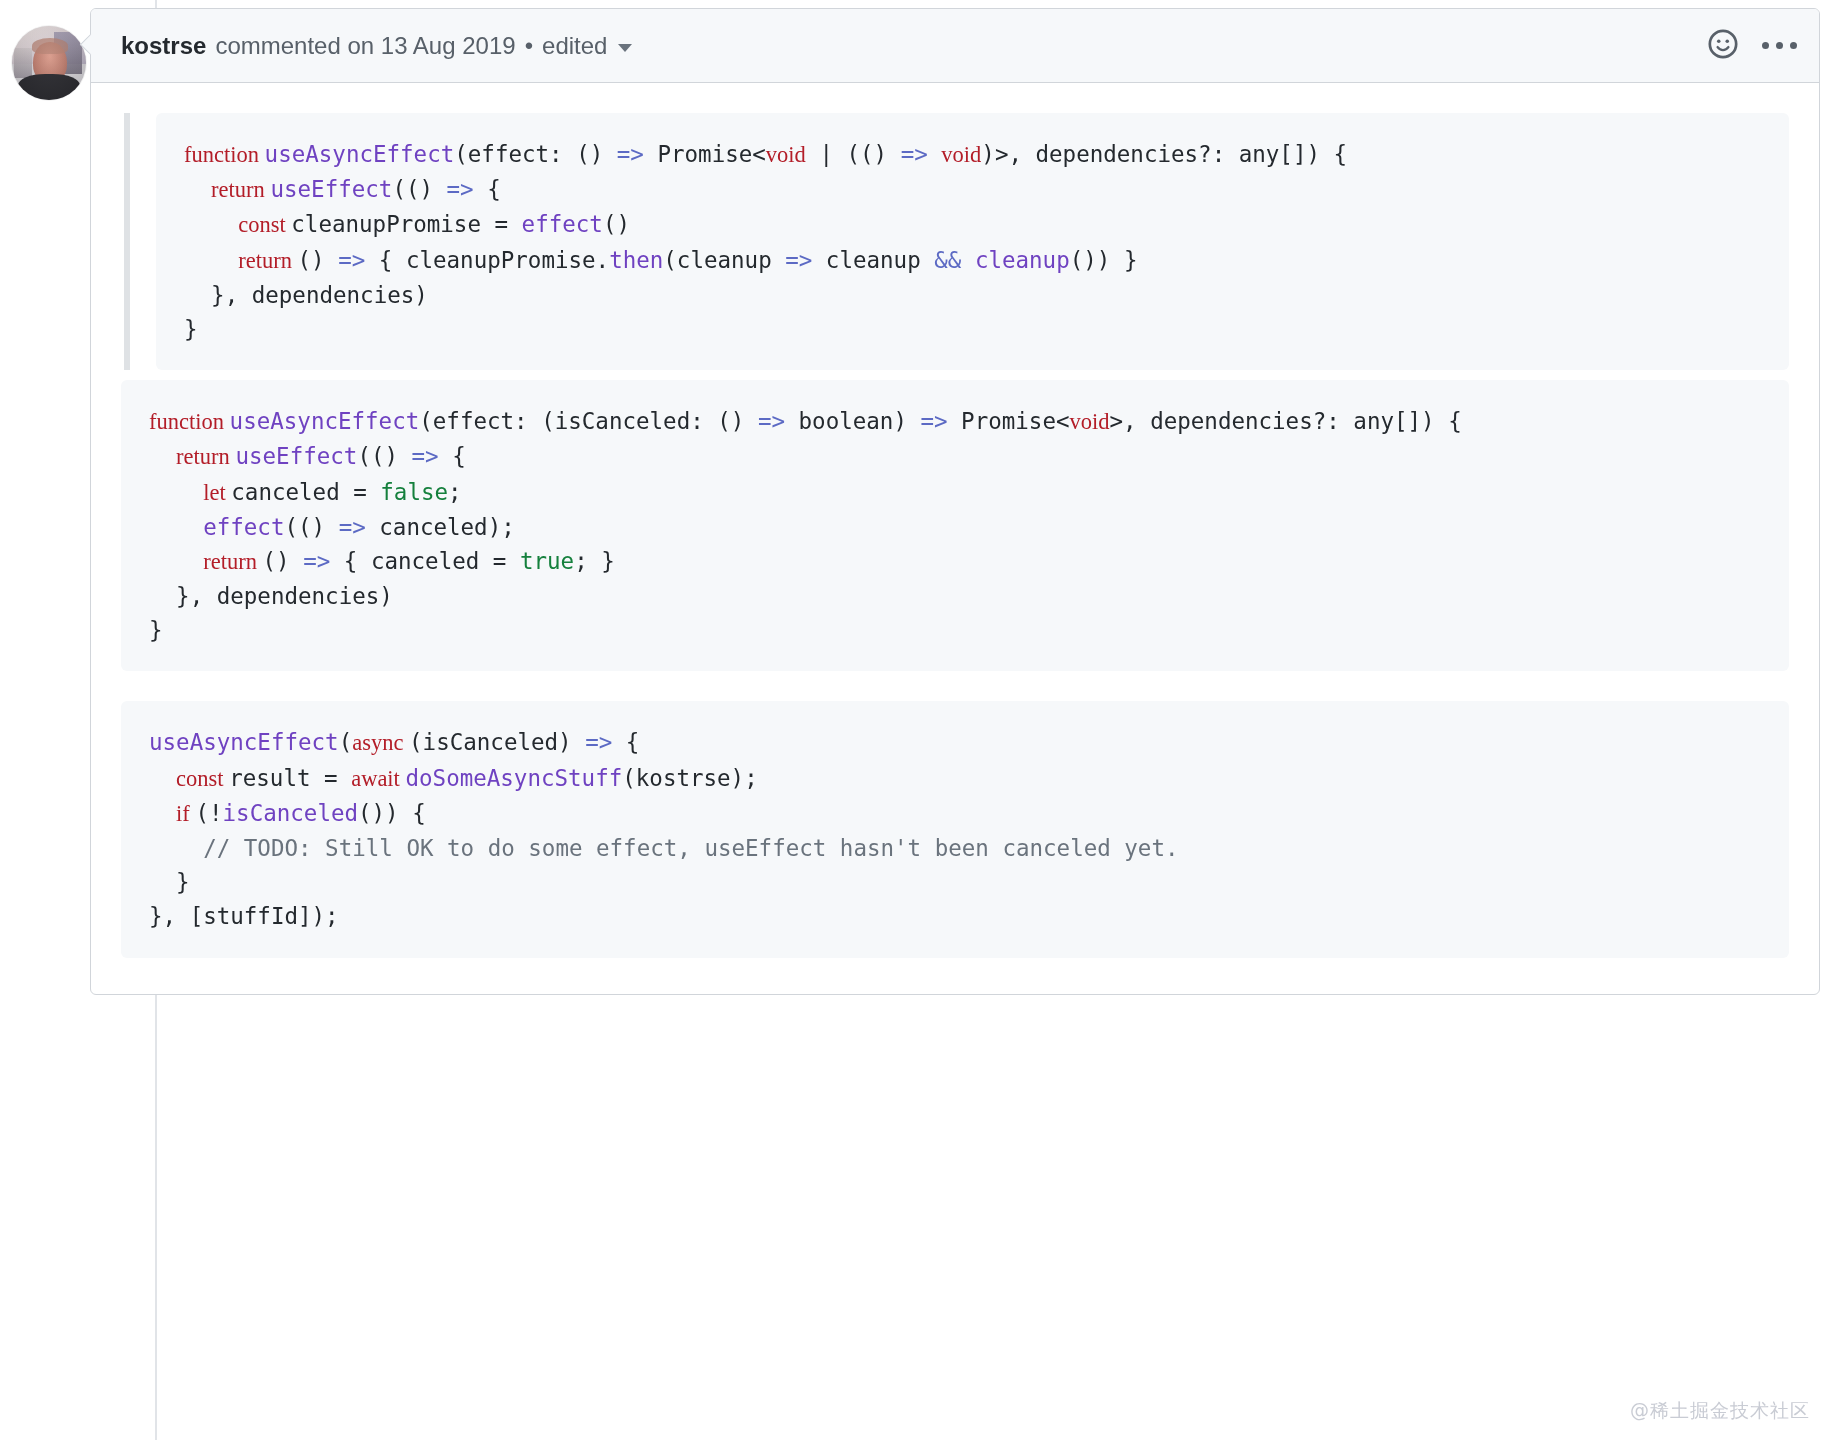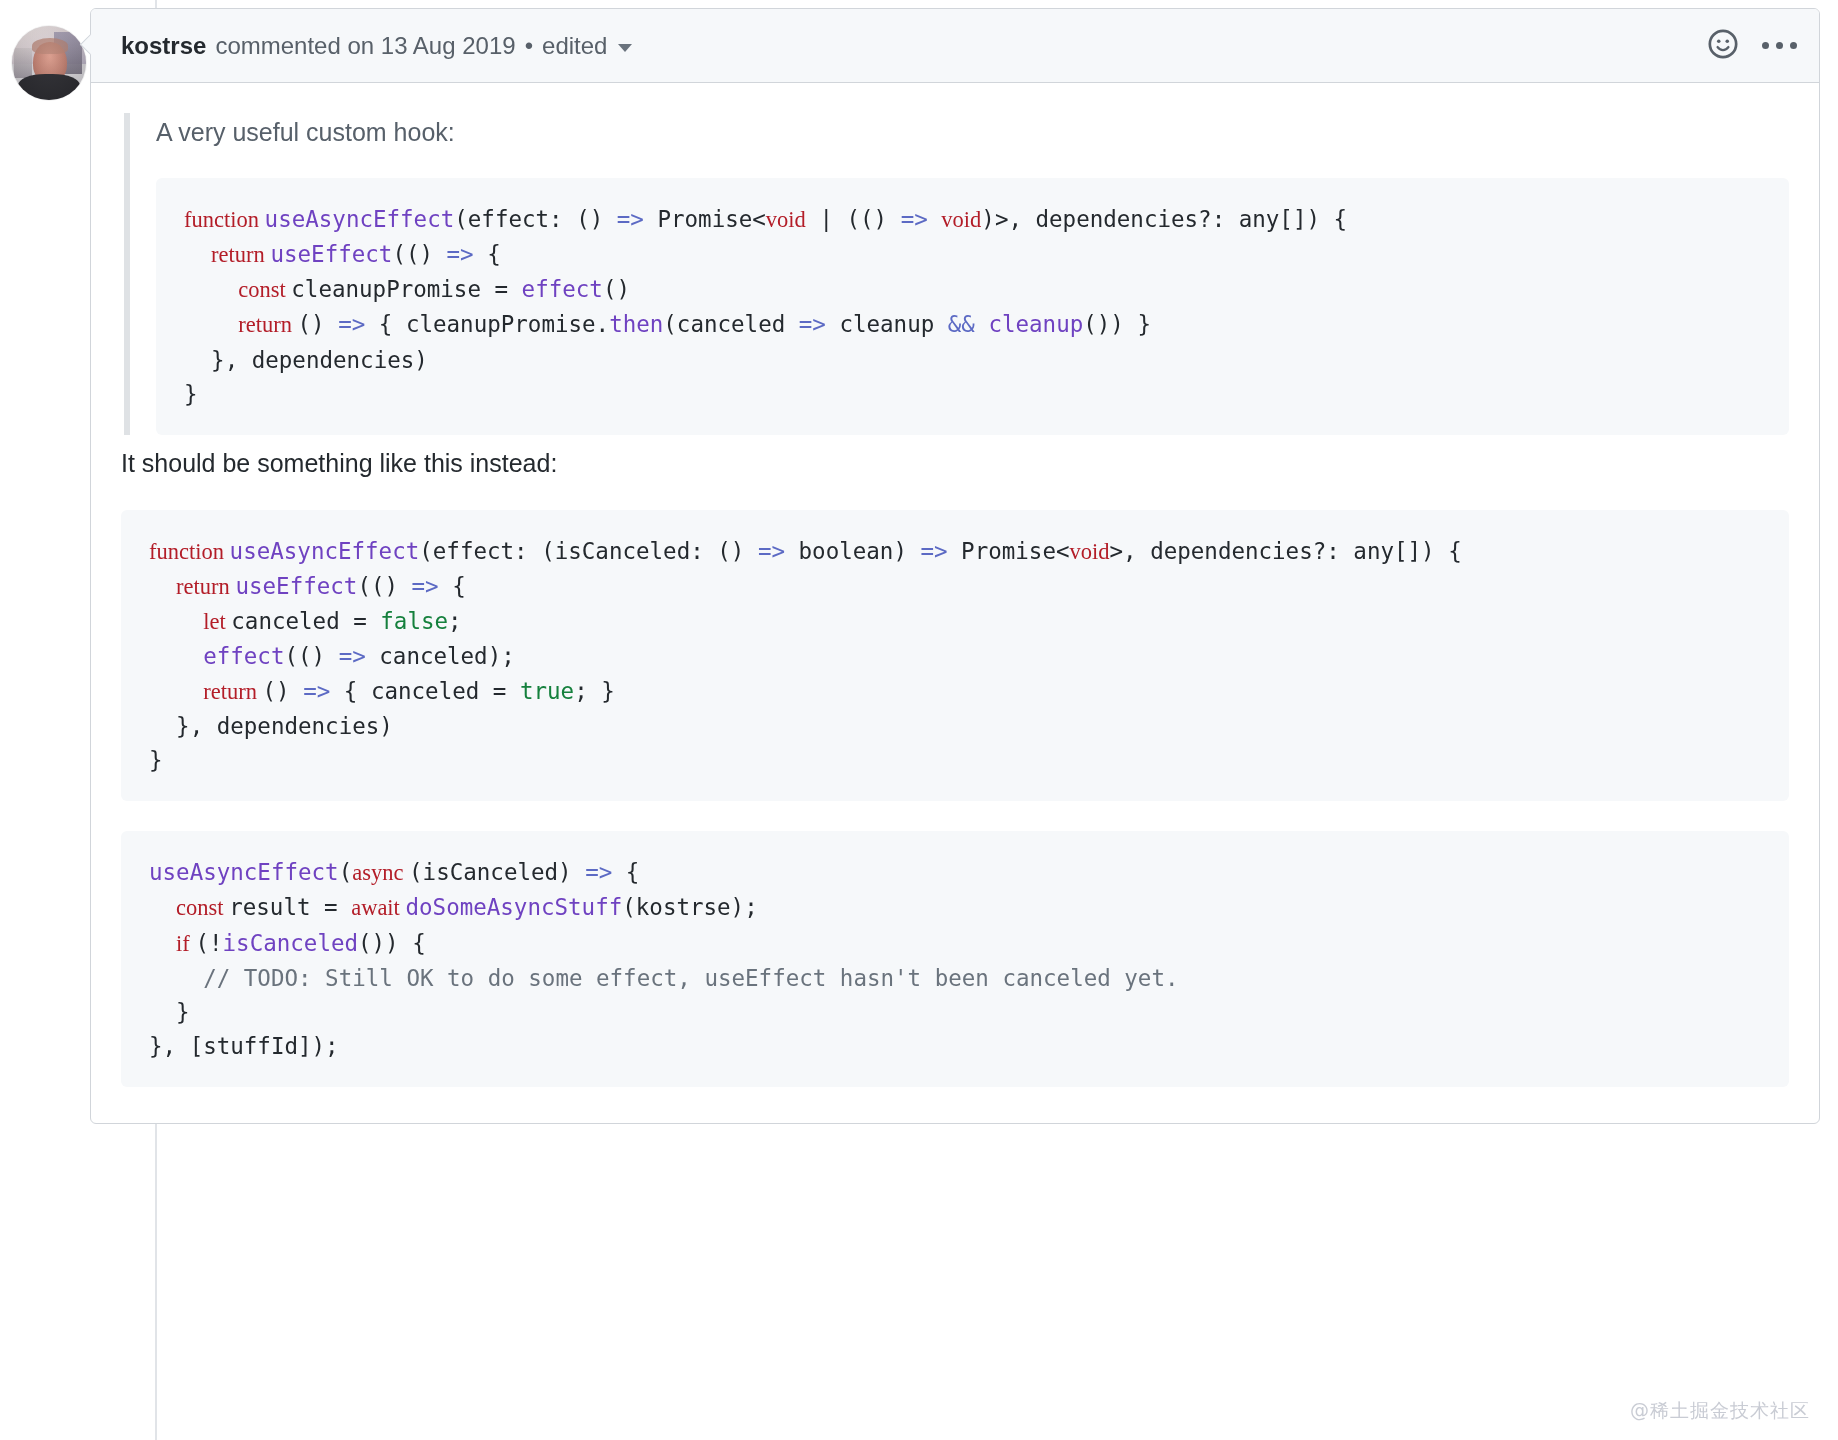--- a/index.html
+++ b/index.html
@@ -268,31 +268,29 @@
           <i></i>
             <i></i>
             <i></i>
         </span>
       </div>
     </div>
 
     <div class="comment-body">
 
       <blockquote class="blockquote">
-        <p>A very useful custom hook:</p>
         <pre class="codeblock flush"><span class="k">function </span><span class="fn">useAsyncEffect</span><span class="pl">(effect: () </span><span class="op">=&gt;</span><span class="pl"> Promise&lt;</span><span class="k">void</span><span class="pl"> | (() </span><span class="op">=&gt;</span><span class="pl"> </span><span class="k">void</span><span class="pl">)&gt;, dependencies?: any[]) {</span>
 <span class="pl">  </span><span class="k">return </span><span class="fn">useEffect</span><span class="pl">(() </span><span class="op">=&gt;</span><span class="pl"> {</span>
 <span class="pl">    </span><span class="k">const </span><span class="pl">cleanupPromise = </span><span class="fn">effect</span><span class="pl">()</span>
-<span class="pl">    </span><span class="k">return </span><span class="pl">() </span><span class="op">=&gt;</span><span class="pl"> { cleanupPromise.</span><span class="fn">then</span><span class="pl">(canceled </span><span class="op">=&gt;</span><span class="pl"> cleanup </span><span class="op">&amp;&amp;</span><span class="pl"> </span><span class="fn">cleanup</span><span class="pl">()) }</span>
+<span class="pl">    </span><span class="k">return </span><span class="pl">() </span><span class="op">=&gt;</span><span class="pl"> { cleanupPromise.</span><span class="fn">then</span><span class="pl">(cleanup </span><span class="op">=&gt;</span><span class="pl"> cleanup </span><span class="op">&amp;&amp;</span><span class="pl"> </span><span class="fn">cleanup</span><span class="pl">()) }</span>
 <span class="pl">  }, dependencies)</span>
 <span class="pl">}</span></pre>
       </blockquote>
 
 
-      <p class="para tight">It should be something like this instead:</p>
 
       <pre class="codeblock"><span class="k">function </span><span class="fn">useAsyncEffect</span><span class="pl">(effect: (isCanceled: () </span><span class="op">=&gt;</span><span class="pl"> boolean) </span><span class="op">=&gt;</span><span class="pl"> Promise&lt;</span><span class="k">void</span><span class="pl">&gt;, dependencies?: any[]) {</span>
 <span class="pl">  </span><span class="k">return </span><span class="fn">useEffect</span><span class="pl">(() </span><span class="op">=&gt;</span><span class="pl"> {</span>
 <span class="pl">    </span><span class="k">let </span><span class="pl">canceled = </span><span class="lit">false</span><span class="pl">;</span>
 <span class="pl">    </span><span class="fn">effect</span><span class="pl">(() </span><span class="op">=&gt;</span><span class="pl"> canceled);</span>
 <span class="pl">    </span><span class="k">return </span><span class="pl">() </span><span class="op">=&gt;</span><span class="pl"> { canceled = </span><span class="lit">true</span><span class="pl">; }</span>
 <span class="pl">  }, dependencies)</span>
 <span class="pl">}</span></pre>
 
 

